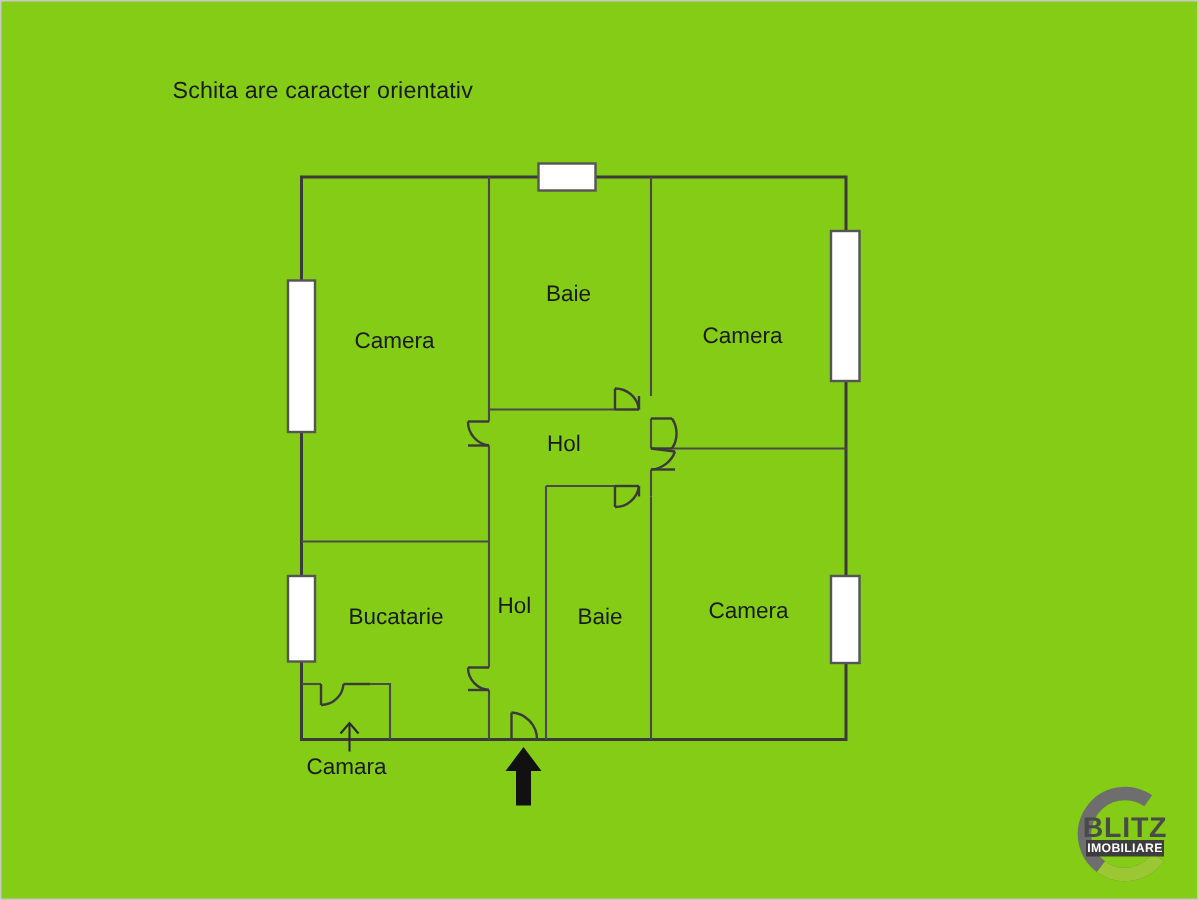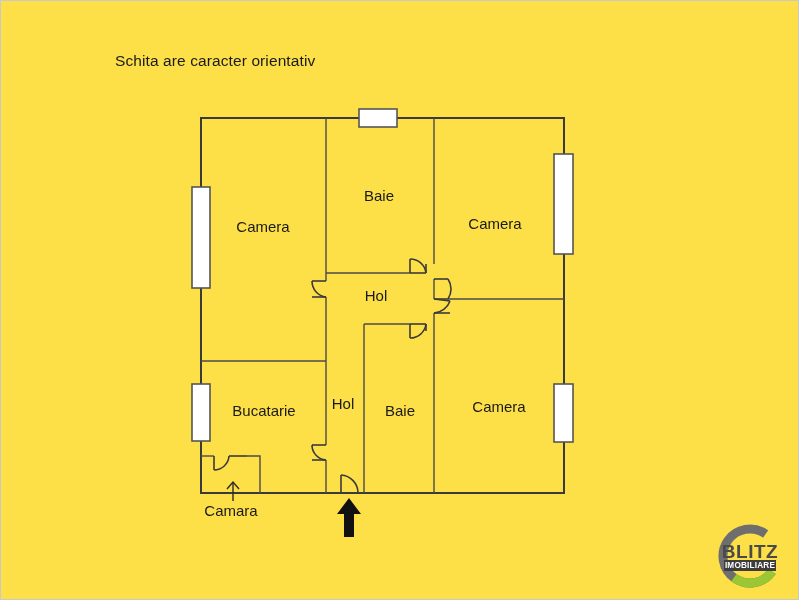--- a/index.html
+++ b/index.html
@@ -8,21 +8,21 @@
     padding: 0;
     background: #ffffff;
   }
   body {
     font-family: "Liberation Sans", sans-serif;
   }
   #page {
     position: relative;
     width: 799px;
     height: 600px;
-    background: #fde047;
+    background: #84cc16;
     border: 1px solid #c9c9c9;
     box-sizing: border-box;
     overflow: hidden;
   }
   #plan-title {
     position: absolute;
     left: 114px;
     top: 51px;
     font-size: 15.5px;
     color: #1a1a1a;

